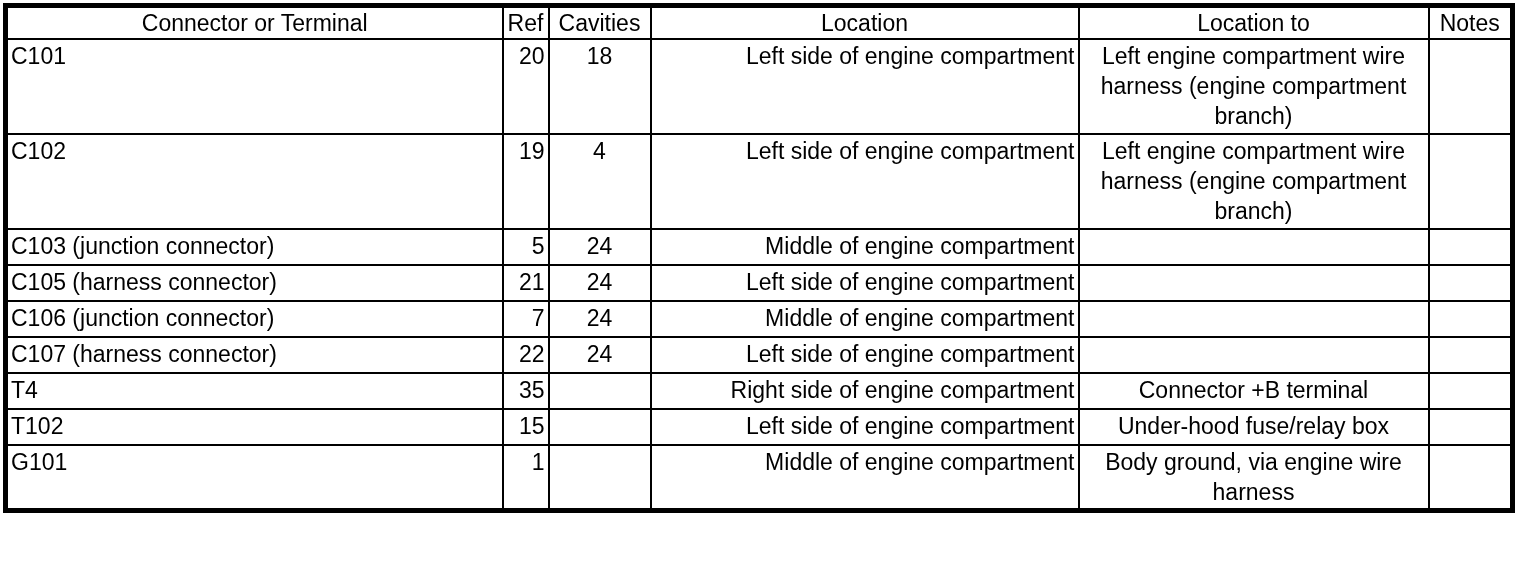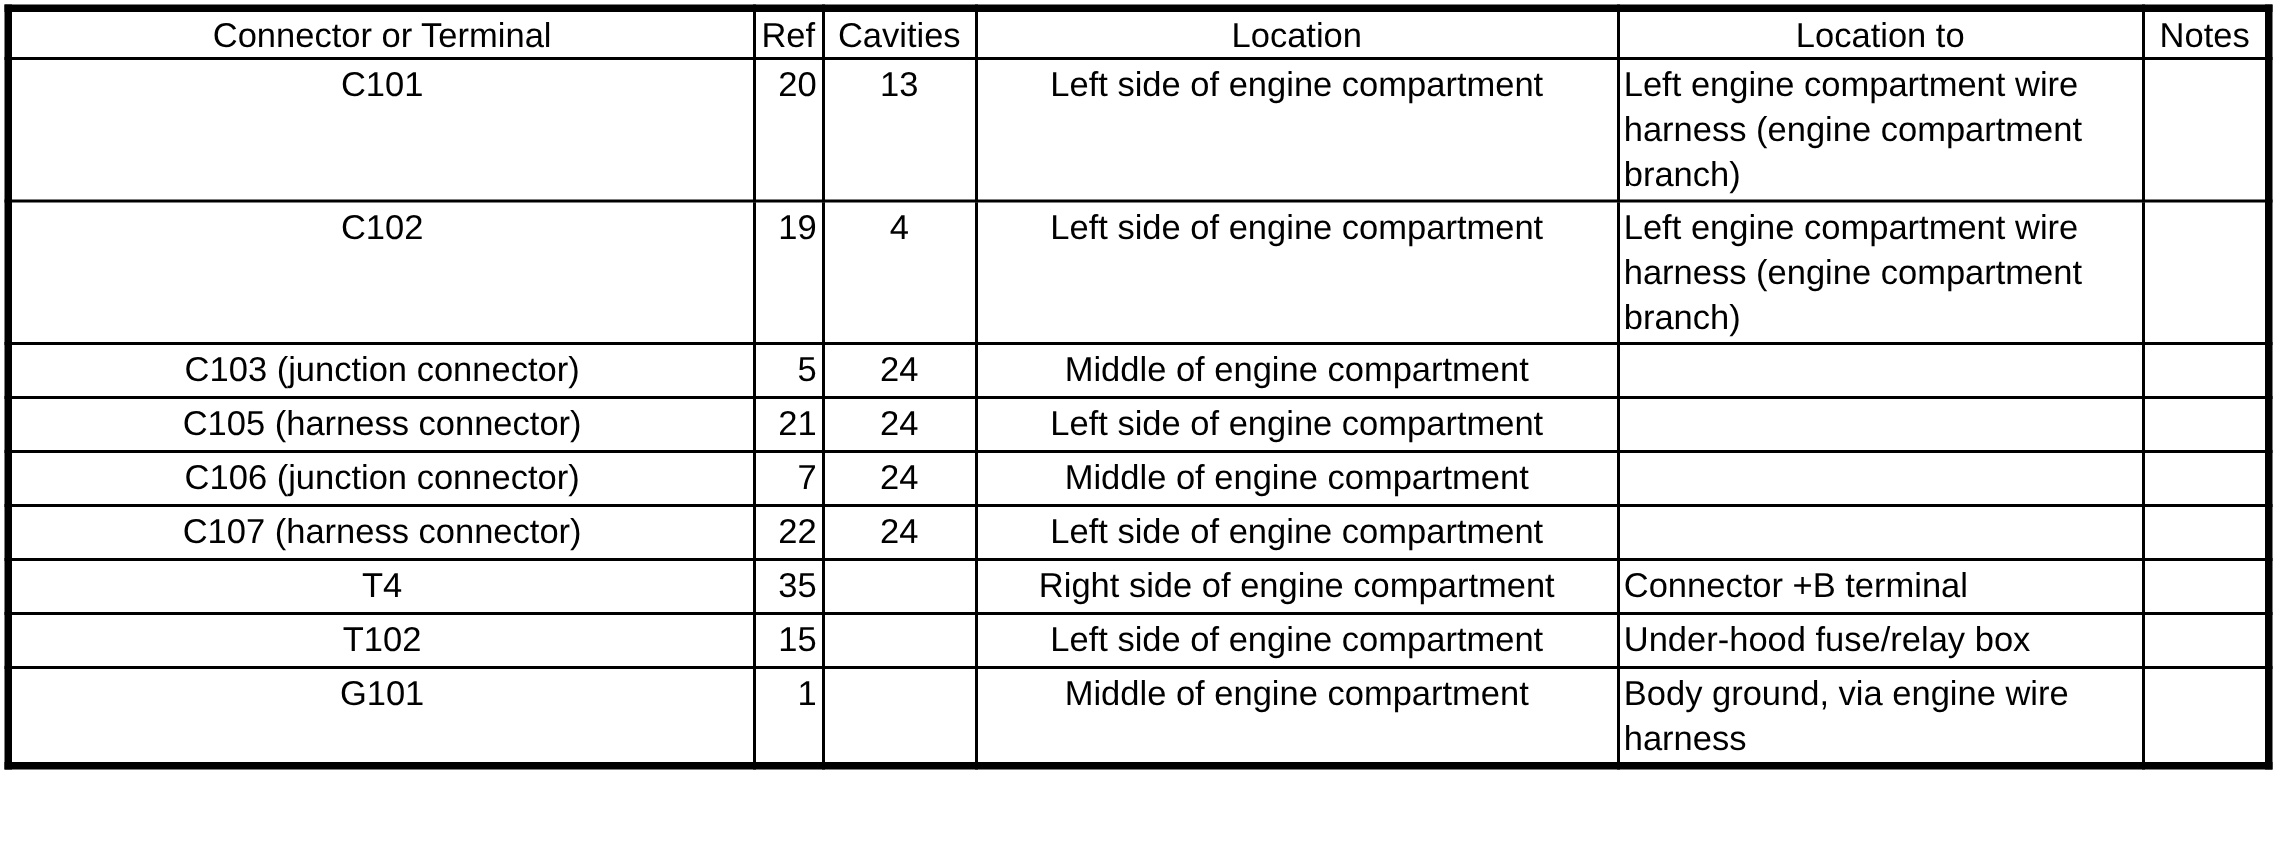--- a/index.html
+++ b/index.html
@@ -44,25 +44,25 @@
     padding: 0 2px;
   }
   
   col.c-connector { width: 497px; }
   col.c-ref       { width: 46px;  }
   col.c-cavities  { width: 102px; }
   col.c-location  { width: 428px; }
   col.c-connects  { width: 350px; }
   col.c-notes     { width: 84px;  }
 
-  td.cell-connector { text-align: center; padding-left: 2px; }
+  td.cell-connector { text-align: left; padding-left: 2px; }
   td.cell-ref       { text-align: right; padding-left: 0; padding-right: 0; }
   td.cell-cavities  { text-align: center; padding-left: 0; padding-right: 0; }
-  td.cell-location  { text-align: center; padding-left: 4px; margin-left: 30px; }
-  td.cell-connects  { text-align: left; padding-left: 4px; margin-left: 12px; }
+  td.cell-location  { text-align: right; padding-left: 4px; margin-left: 30px; }
+  td.cell-connects  { text-align: center; padding-left: 4px; margin-left: 12px; }
   td.cell-notes     { text-align: left; }
 
   tr.row-tall   { height: 95px; }
   tr.row-std    { height: 36px; }
   tr.row-2line  { height: 64px; }
 </style>
 </head>
 <body>
 
 <div class="page">
@@ -82,21 +82,21 @@
         <th>Cavities</th>
         <th>Location</th>
         <th>Location to</th>
         <th>Notes</th>
       </tr>
     </thead>
     <tbody>
       <tr class="row-tall">
         <td class="cell-connector">C101</td>
         <td class="cell-ref">20</td>
-        <td class="cell-cavities">13</td>
+        <td class="cell-cavities">18</td>
         <td class="cell-location">Left side of engine compartment</td>
         <td class="cell-connects">Left engine compartment wire harness (engine compartment branch)</td>
         <td class="cell-notes"></td>
       </tr>
       <tr class="row-tall">
         <td class="cell-connector">C102</td>
         <td class="cell-ref">19</td>
         <td class="cell-cavities">4</td>
         <td class="cell-location">Left side of engine compartment</td>
         <td class="cell-connects">Left engine compartment wire harness (engine compartment branch)</td>

